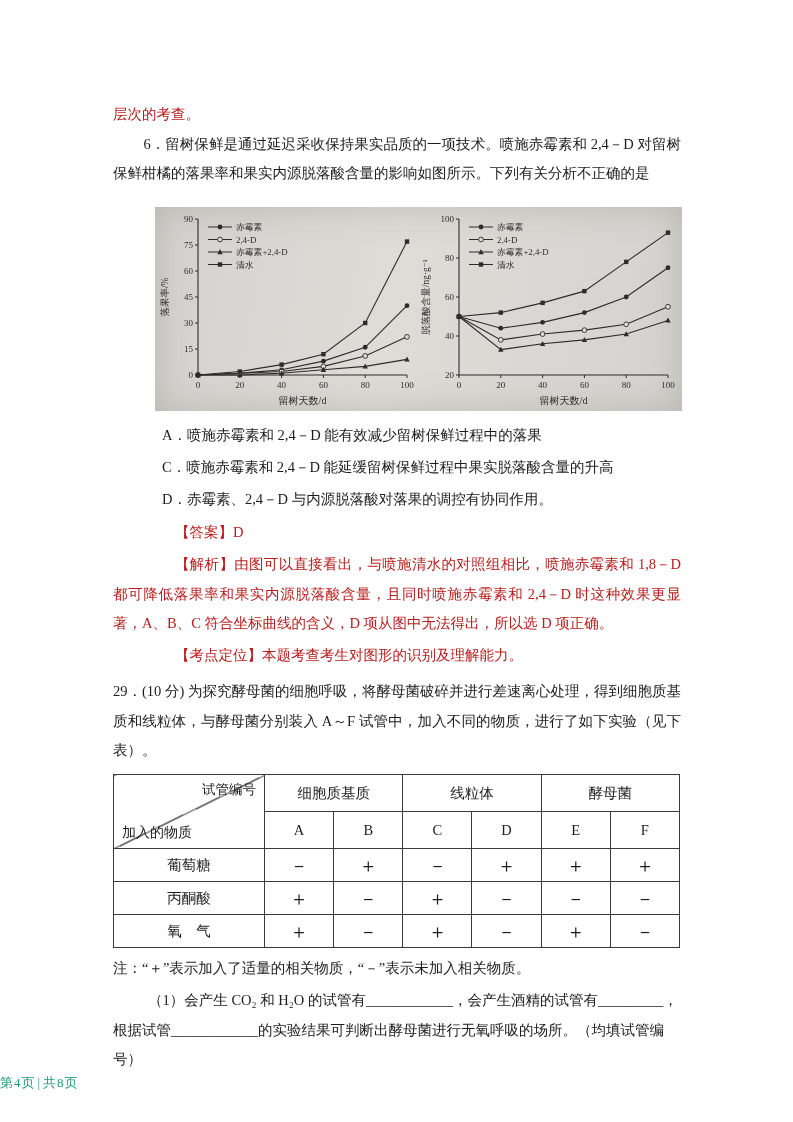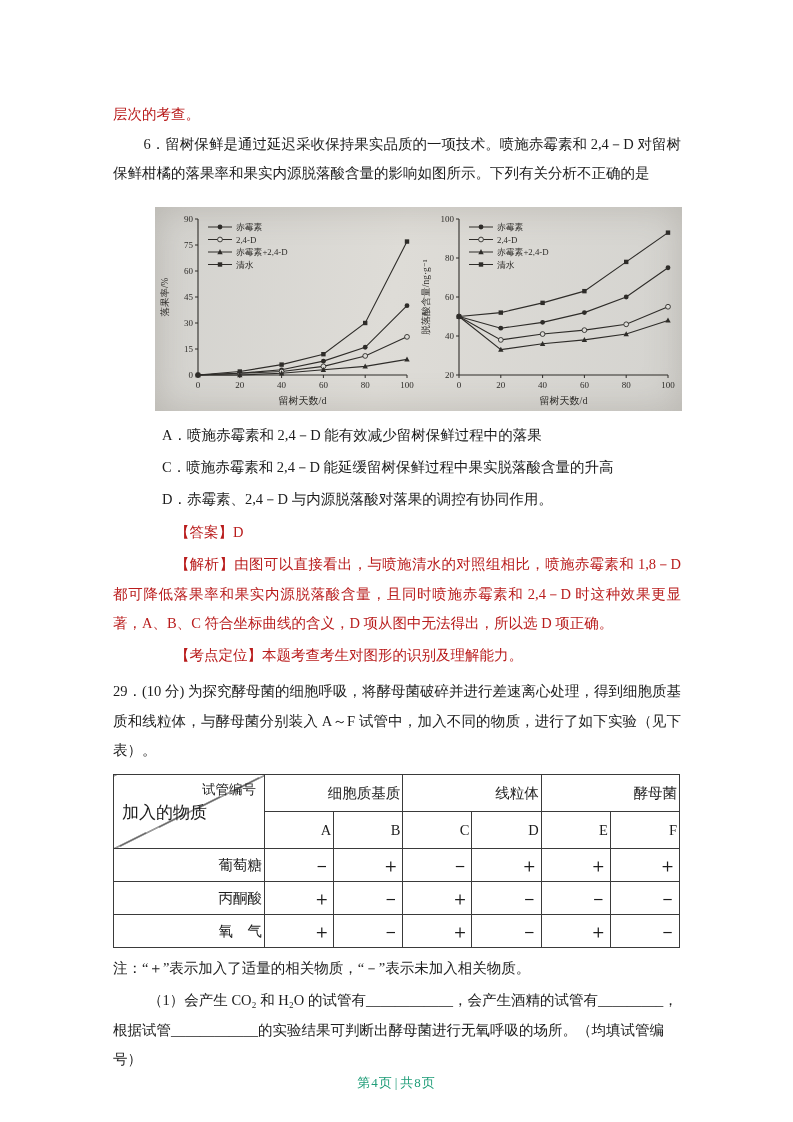--- a/index.html
+++ b/index.html
@@ -23,39 +23,39 @@
   .scan{
     margin:8px 0 10px 42px;width:527px;
     background:linear-gradient(100deg,#d3d2ce,#dedcd7 45%,#d4d3cf);
     box-shadow:inset 0 0 36px rgba(110,105,95,.28);
     display:flex;gap:2px;padding:4px 3px 2px 3px;
   }
   .chart-svg{display:block;width:259px;height:198px}
 
   
   table{border-collapse:collapse;width:567px;margin-top:8px;table-layout:fixed}
-  td{border:1px solid #3a3a3a;text-align:right;vertical-align:middle;
+  td{border:1px solid #3a3a3a;text-align:center;vertical-align:middle;
      font-size:14.5px;padding:4px 2px;height:33px}
   td.sign{font-size:19px;line-height:1;font-family:"Liberation Sans","DejaVu Sans",sans-serif}
   .diag-cell{
     position:relative;height:74px;padding:0;
     background:linear-gradient(to bottom right,
       transparent calc(50% - 0.6px),#3a3a3a calc(50% - 0.6px),
       #3a3a3a calc(50% + 0.6px),transparent calc(50% + 0.6px));
   }
   .diag-top{position:absolute;top:6px;right:8px;font-size:13.5px}
-  .diag-bottom{position:absolute;bottom:24px;left:8px;font-size:17px}
+  .diag-bottom{position:absolute;bottom:6px;left:8px;font-size:14px}
 
   .note-line{margin-top:6px}
   .sub-line1{margin-left:35px;margin-top:2px}
   .sub-line2{margin-top:0}
 
   .footer{
     position:absolute;left:0;bottom:30px;width:100%;
-    text-align:center;font-size:13px;color:#1f9d78;letter-spacing:1px;
+    font-size:13px;color:#1f9d78;letter-spacing:1px;
   }
   .footer .sep{padding:0 2px;color:#1f9d78}
 </style>
 </head>
 <body>
 
 <div class="page">
 
   <p class="red">层次的考查。</p>
 

